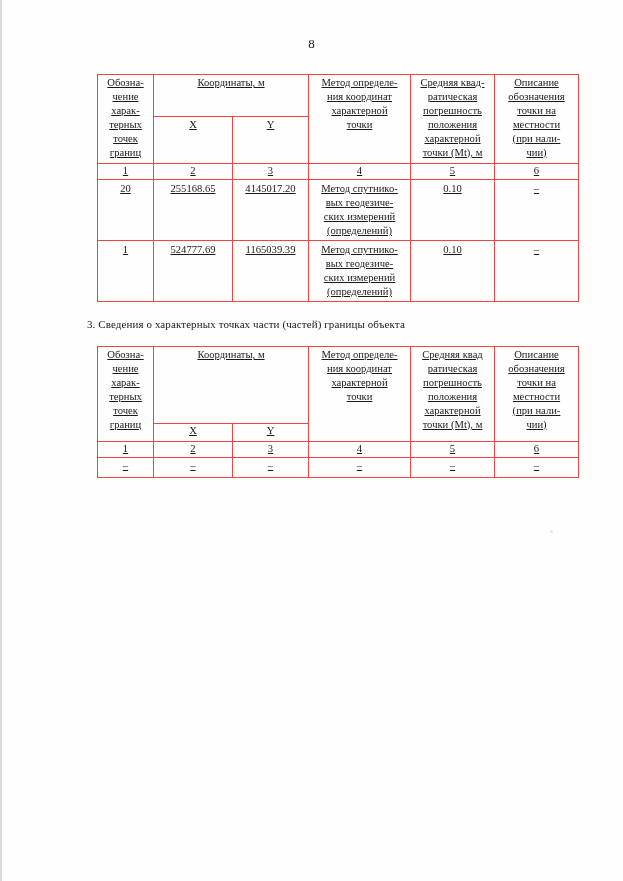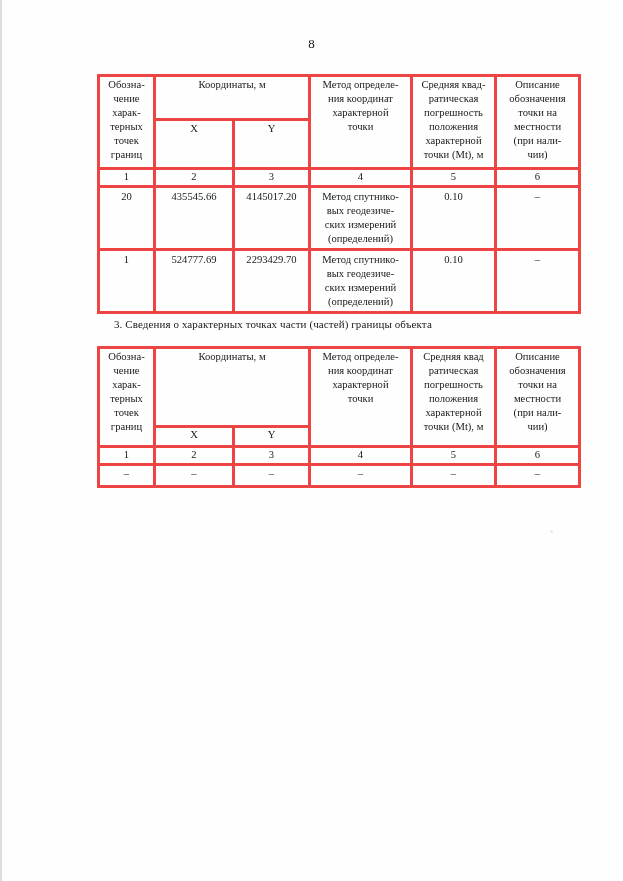--- a/index.html
+++ b/index.html
@@ -34,24 +34,25 @@
   }
 
   
   .doc-table {
     border-collapse: collapse;
     table-layout: fixed;
     font-size: 10.6px;
     line-height: 1.32;
   }
   .doc-table td {
-    border: 3px solid #ef4444;
+    border: 1px solid #ef4444;
     vertical-align: top;
     text-align: center;
     padding: 1px 2px 2px 2px;
+    text-decoration: underline;
   }
 
   
   col.c1 { width: 56px; }
   col.c2 { width: 79px; }
   col.c3 { width: 76px; }
   col.c4 { width: 102px; }
   col.c5 { width: 84px; }
   col.c6 { width: 84px; }
 
@@ -61,21 +62,21 @@
     top: 74px;
   }
   #table-two-wrap {
     position: absolute;
     left: 97px;
     top: 346px;
   }
 
   .section-heading {
     position: absolute;
-    left: 114px;
+    left: 87px;
     top: 318px;
     font-size: 11px;
     letter-spacing: 0.1px;
   }
 
   .hdr-cell {
     padding-top: 3px;
     font-size: 10.6px;
   }
   .numrow td {
@@ -168,34 +169,34 @@
           <td>1</td>
           <td>2</td>
           <td>3</td>
           <td>4</td>
           <td>5</td>
           <td>6</td>
         </tr>
 
         <tr class="datarow">
           <td>20</td>
-          <td>435545.66</td>
+          <td>255168.65</td>
           <td>4145017.20</td>
           <td style="white-space:pre-line;">Метод спутнико-
 вых геодезиче-
 ских измерений
 (определений)</td>
           <td>0.10</td>
           <td>–</td>
         </tr>
 
         <tr class="datarow">
           <td>1</td>
           <td>524777.69</td>
-          <td>2293429.70</td>
+          <td>1165039.39</td>
           <td style="white-space:pre-line;">Метод спутнико-
 вых геодезиче-
 ских измерений
 (определений)</td>
           <td>0.10</td>
           <td>–</td>
         </tr>
       </tbody>
     </table>
   </div>

